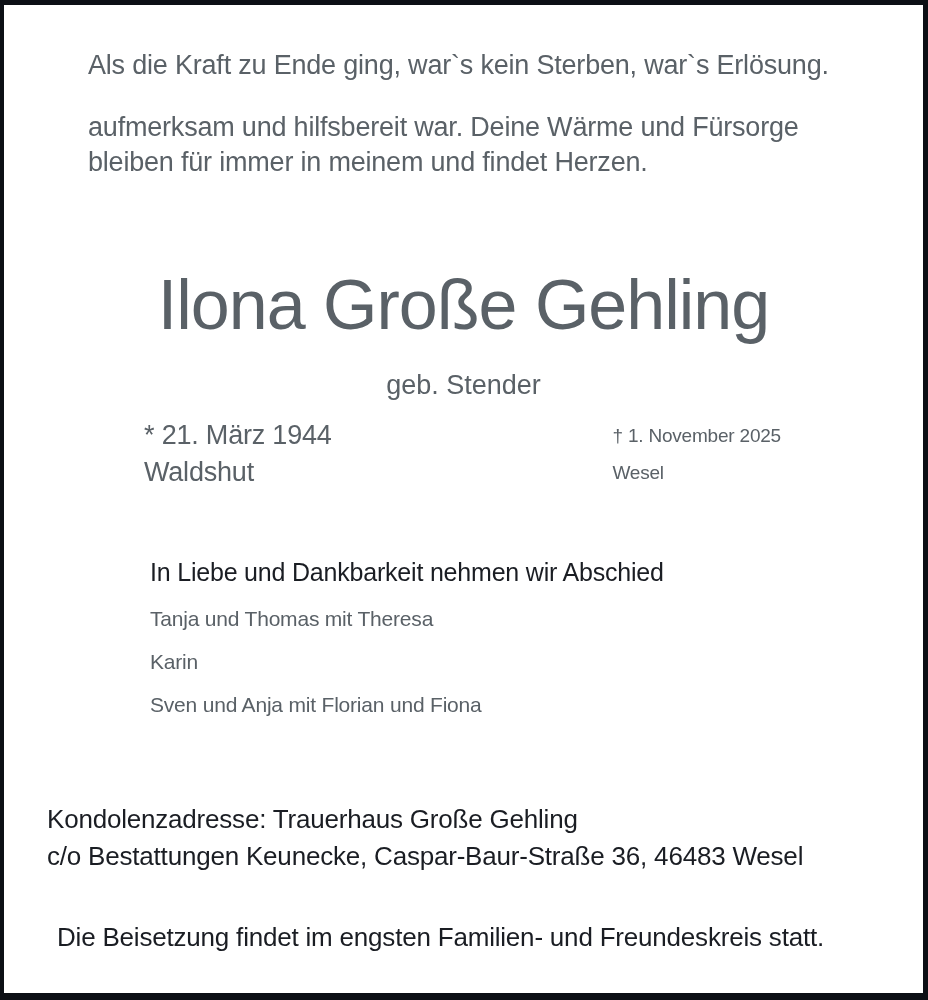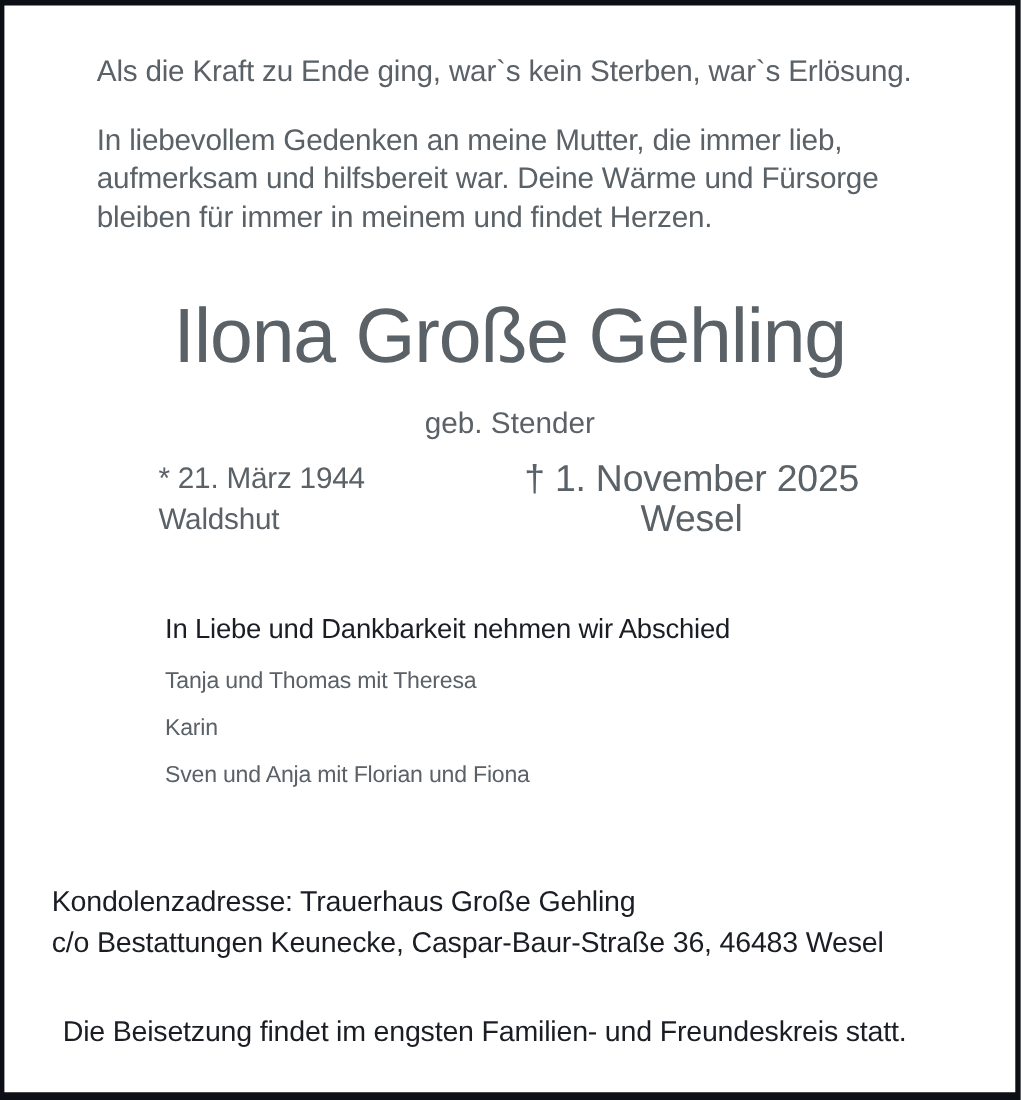--- a/index.html
+++ b/index.html
@@ -46,22 +46,22 @@
     text-align: center;
     font-size: 27px; line-height: 34px;
   }
   .birth-col {
     left: 140px; top: 412px;
     font-size: 27px; line-height: 37px;
     letter-spacing: -0.2px;
   }
   .death-col {
     right: 142px; top: 412px;
-    text-align: center;
-    font-size: 34px; line-height: 37px;
+    text-align: left;
+    font-size: 19px; line-height: 37px;
     letter-spacing: -0.2px;
   }
   .farewell {
     left: 146px; top: 550px;
     font-size: 25px; line-height: 34px;
     letter-spacing: -0.2px;
   }
   .mourners {
     left: 146px; top: 592px;
     font-size: 21px; line-height: 43px;
@@ -79,21 +79,20 @@
   }
 </style>
 </head>
 <body>
 
 <div class="page">
 
   <div class="abs quote gray">Als die Kraft zu Ende ging, war`s kein Sterben, war`s Erlösung.</div>
 
   <div class="abs dedication gray">
-    <div>In liebevollem Gedenken an meine Mutter, die immer lieb,</div>
     <div>aufmerksam und hilfsbereit war. Deine Wärme und Fürsorge</div>
     <div>bleiben für immer in meinem und findet Herzen.</div>
   </div>
 
   <div class="abs name-row gray">Ilona Große Gehling</div>
 
   <div class="abs maiden-row gray">geb. Stender</div>
 
   <div class="abs birth-col gray">
     <div><span>*</span> <span>21. März 1944</span></div>

